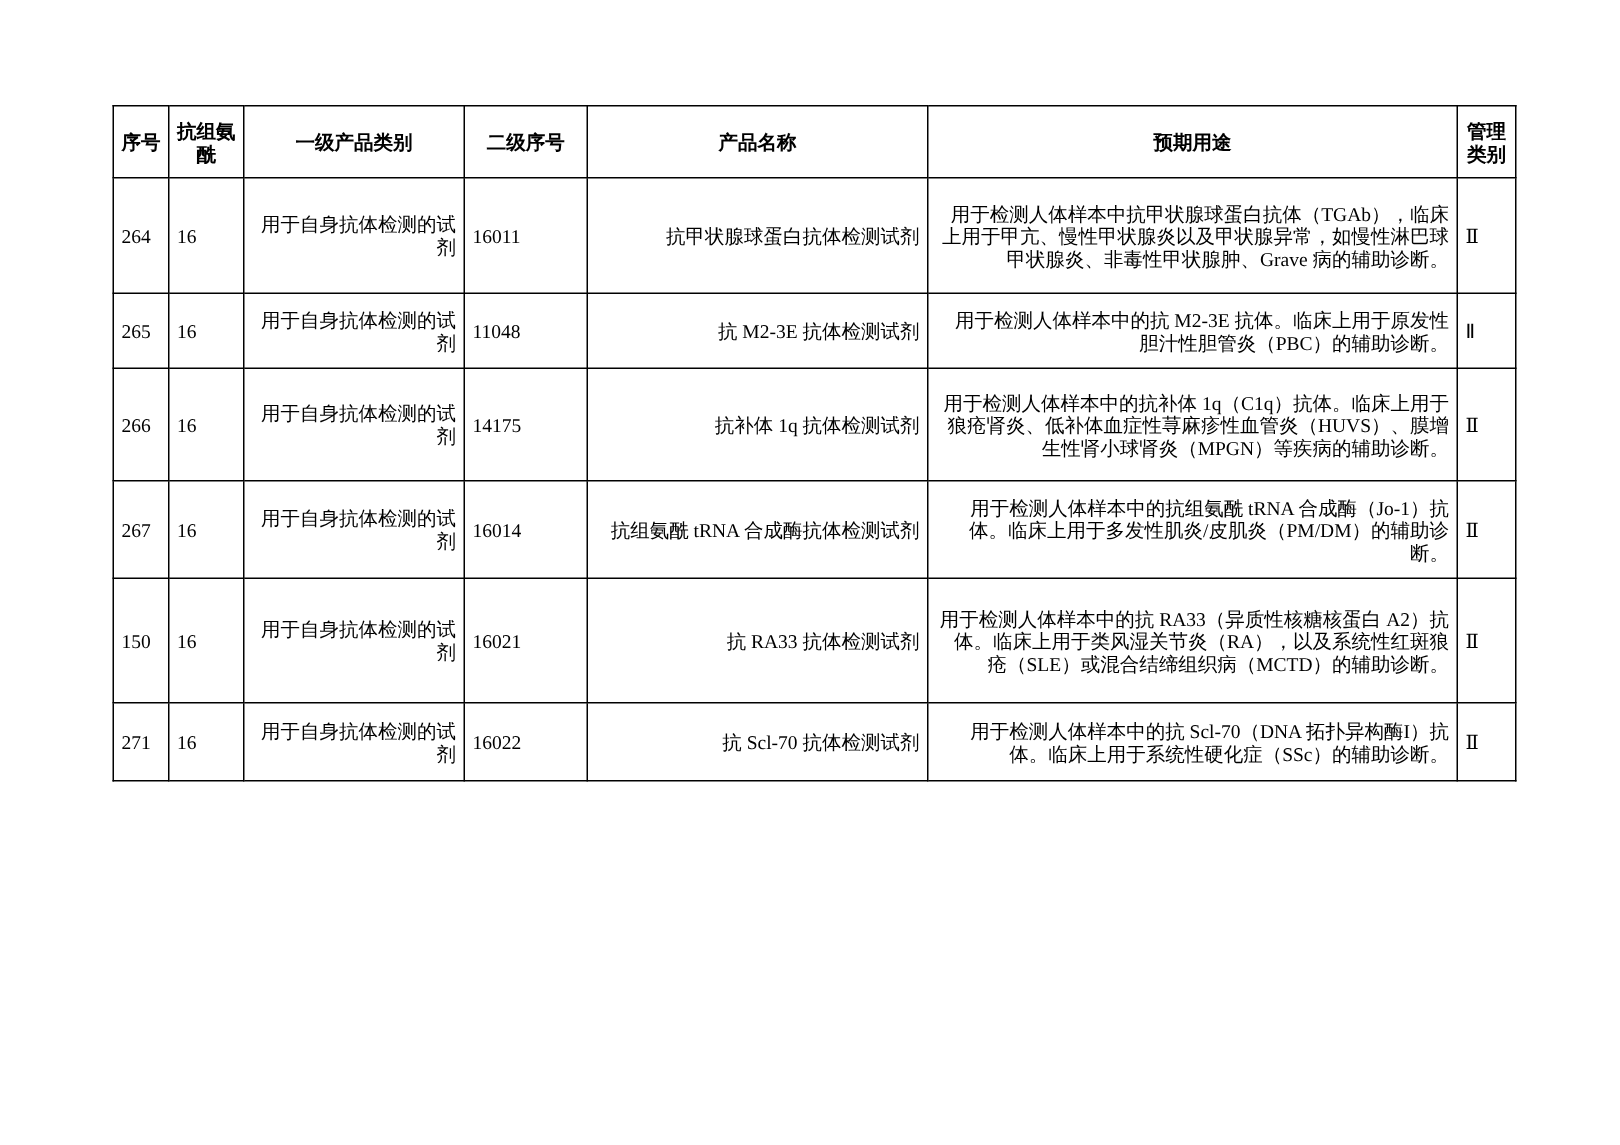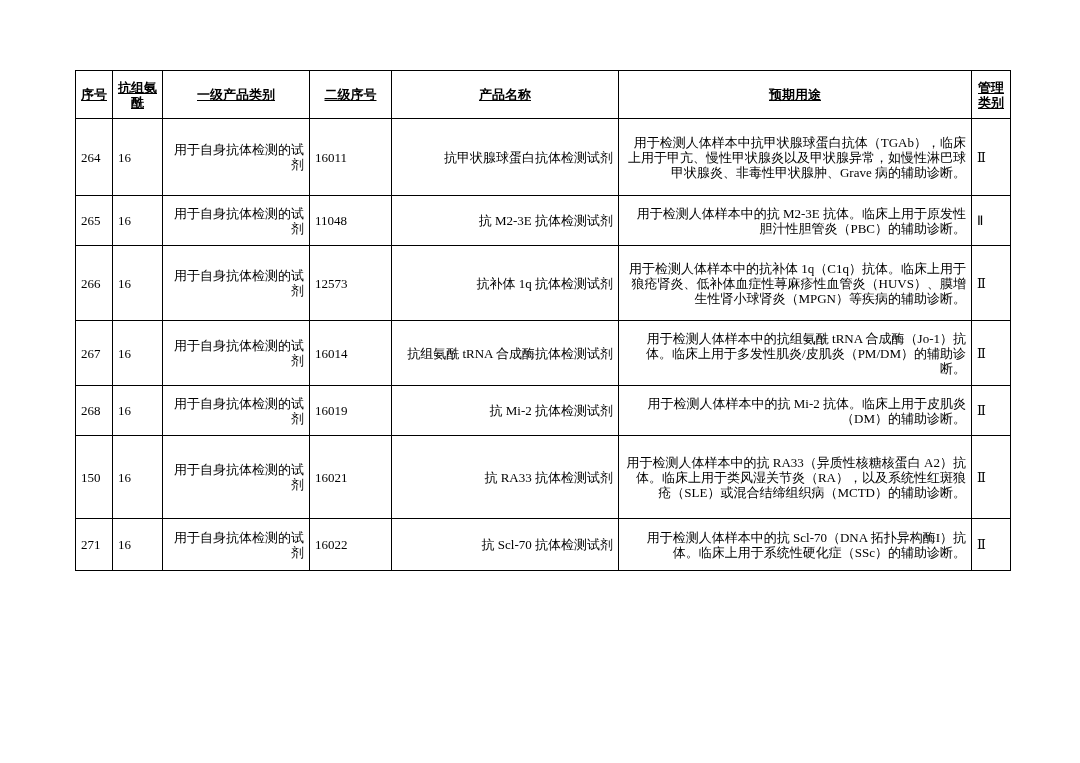--- a/index.html
+++ b/index.html
@@ -35,21 +35,20 @@
     vertical-align: middle;
     word-break: break-word;
     overflow-wrap: break-word;
     box-sizing: border-box;
   }
   table.catalog thead th {
     font-weight: bold;
     text-align: center;
     padding: 2px 3px;
     height: 48px;
-    text-decoration: underline;
   }
   table.catalog td { padding: 4px 5px; }
   td.c-no, td.c-l1, td.c-l2, td.c-class {
     padding: 4px 2px;
     margin-top: 38px;
   }
   td.c-cat, td.c-name, td.c-use {
     text-align: right;
   }
   td.c-use { padding: 3px 5px; }
@@ -95,41 +94,32 @@
     <td class="c-cat">用于自身抗体检测的试剂</td>
     <td class="c-l2">11048</td>
     <td class="c-name">抗 M2-3E 抗体检测试剂</td>
     <td class="c-use">用于检测人体样本中的抗 M2-3E 抗体。临床上用于原发性胆汁性胆管炎（PBC）的辅助诊断。</td>
     <td class="c-class">Ⅱ</td>
   </tr>
         <tr style="height: 75px;">
     <td class="c-no">266</td>
     <td class="c-l1">16</td>
     <td class="c-cat">用于自身抗体检测的试剂</td>
-    <td class="c-l2">12573</td>
+    <td class="c-l2">14175</td>
     <td class="c-name">抗补体 1q 抗体检测试剂</td>
     <td class="c-use">用于检测人体样本中的抗补体 1q（C1q）抗体。临床上用于狼疮肾炎、低补体血症性荨麻疹性血管炎（HUVS）、膜增生性肾小球肾炎（MPGN）等疾病的辅助诊断。</td>
     <td class="c-class">Ⅱ</td>
   </tr>
         <tr style="height: 65px;">
     <td class="c-no">267</td>
     <td class="c-l1">16</td>
     <td class="c-cat">用于自身抗体检测的试剂</td>
     <td class="c-l2">16014</td>
     <td class="c-name">抗组氨酰 tRNA 合成酶抗体检测试剂</td>
     <td class="c-use">用于检测人体样本中的抗组氨酰 tRNA 合成酶（Jo-1）抗体。临床上用于多发性肌炎/皮肌炎（PM/DM）的辅助诊断。</td>
-    <td class="c-class">Ⅱ</td>
-  </tr>
-        <tr style="height: 50px;">
-    <td class="c-no">268</td>
-    <td class="c-l1">16</td>
-    <td class="c-cat">用于自身抗体检测的试剂</td>
-    <td class="c-l2">16019</td>
-    <td class="c-name">抗 Mi-2 抗体检测试剂</td>
-    <td class="c-use">用于检测人体样本中的抗 Mi-2 抗体。临床上用于皮肌炎（DM）的辅助诊断。</td>
     <td class="c-class">Ⅱ</td>
   </tr>
         <tr style="height: 83px;">
     <td class="c-no">150</td>
     <td class="c-l1">16</td>
     <td class="c-cat">用于自身抗体检测的试剂</td>
     <td class="c-l2">16021</td>
     <td class="c-name">抗 RA33 抗体检测试剂</td>
     <td class="c-use">用于检测人体样本中的抗 RA33（异质性核糖核蛋白 A2）抗体。临床上用于类风湿关节炎（RA），以及系统性红斑狼疮（SLE）或混合结缔组织病（MCTD）的辅助诊断。</td>
     <td class="c-class">Ⅱ</td>

